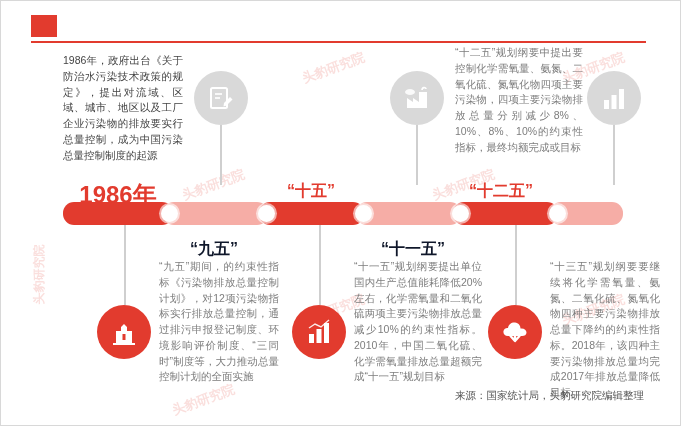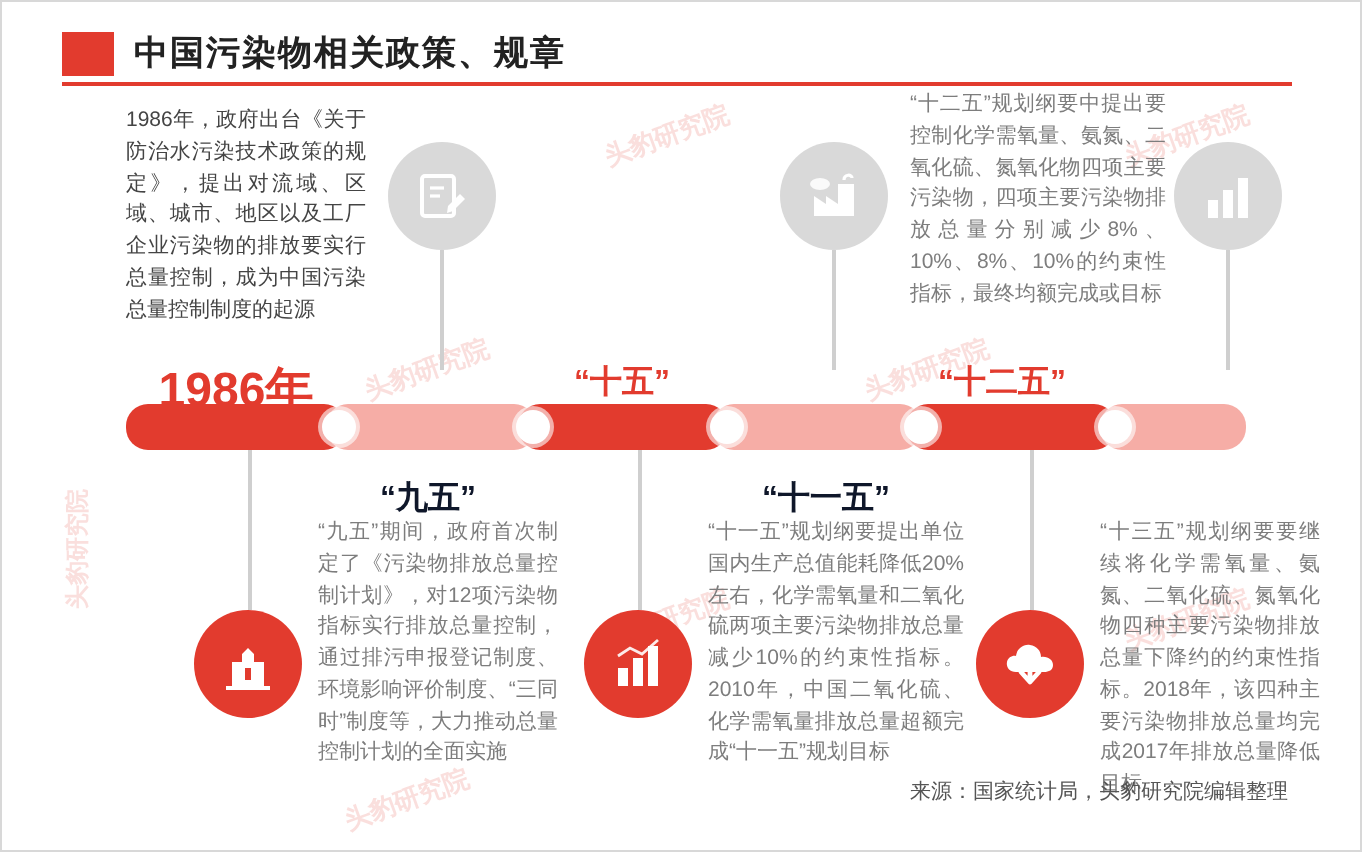--- a/index.html
+++ b/index.html
@@ -146,21 +146,20 @@
     font-size: 12px;
   }
 </style>
 </head>
 <body>
 
 <div id="page">
 
   <div class="title-bar">
     <div class="red-block"></div>
-    <div class="title-text">中国污染物相关政策、规章</div>
   </div>
   <div class="title-rule"></div>
 
   <div class="wm" style="left:300px; top:58px;">头豹研究院</div>
   <div class="wm" style="left:560px; top:58px;">头豹研究院</div>
   <div class="wm" style="left:180px; top:175px;">头豹研究院</div>
   <div class="wm" style="left:430px; top:175px;">头豹研究院</div>
   <div class="wm" style="left:300px; top:300px;">头豹研究院</div>
   <div class="wm" style="left:560px; top:300px;">头豹研究院</div>
   <div class="wm" style="left:170px; top:390px;">头豹研究院</div>
@@ -241,19 +240,19 @@
     </svg>
   </div>
 
   <div class="icon-circle red" style="left:487px; top:304px;">
     <svg width="30" height="26" viewBox="0 0 30 26">
       <path d="M8 17 C4.5 17 3 14.5 3.5 12 C4 9.5 6.5 8.5 8 9 C8.5 5 12 3 15 3.5 C18.5 4 20.5 6.5 20.5 9.5 C24 9 26.5 11 26.5 13.5 C26.5 16 24.5 17 22 17 Z" fill="#ffffff"></path>
       <path d="M15 11 L15 21 M10.5 17 L15 22 L19.5 17" fill="none" stroke="#ffffff" stroke-width="2.4" stroke-linecap="round" stroke-linejoin="round"></path>
     </svg>
   </div>
 
-  <div class="tblock gray" style="left:158px; top:258px; width:120px;">“九五”期间，政府首次制定了《污染物排放总量控制计划》，对12项污染物指标实行排放总量控制，通过排污申报登记制度、环境影响评价制度、“三同时”制度等，大力推动总量控制计划的全面实施</div>
+  <div class="tblock gray" style="left:158px; top:258px; width:120px;">“九五”期间，的约束性指标《污染物排放总量控制计划》，对12项污染物指标实行排放总量控制，通过排污申报登记制度、环境影响评价制度、“三同时”制度等，大力推动总量控制计划的全面实施</div>
   <div class="tblock gray" style="left:353px; top:258px; width:128px;">“十一五”规划纲要提出单位国内生产总值能耗降低20%左右，化学需氧量和二氧化硫两项主要污染物排放总量减少10%的约束性指标。2010年，中国二氧化硫、化学需氧量排放总量超额完成“十一五”规划目标</div>
   <div class="tblock gray" style="left:549px; top:258px; width:110px;">“十三五”规划纲要要继续将化学需氧量、氨氮、二氧化硫、氮氧化物四种主要污染物排放总量下降约的约束性指标。2018年，该四种主要污染物排放总量均完成2017年排放总量降低目标</div>
 
   <div class="source">来源：国家统计局，头豹研究院编辑整理</div>
 
 </div>
 
 </body></html>

